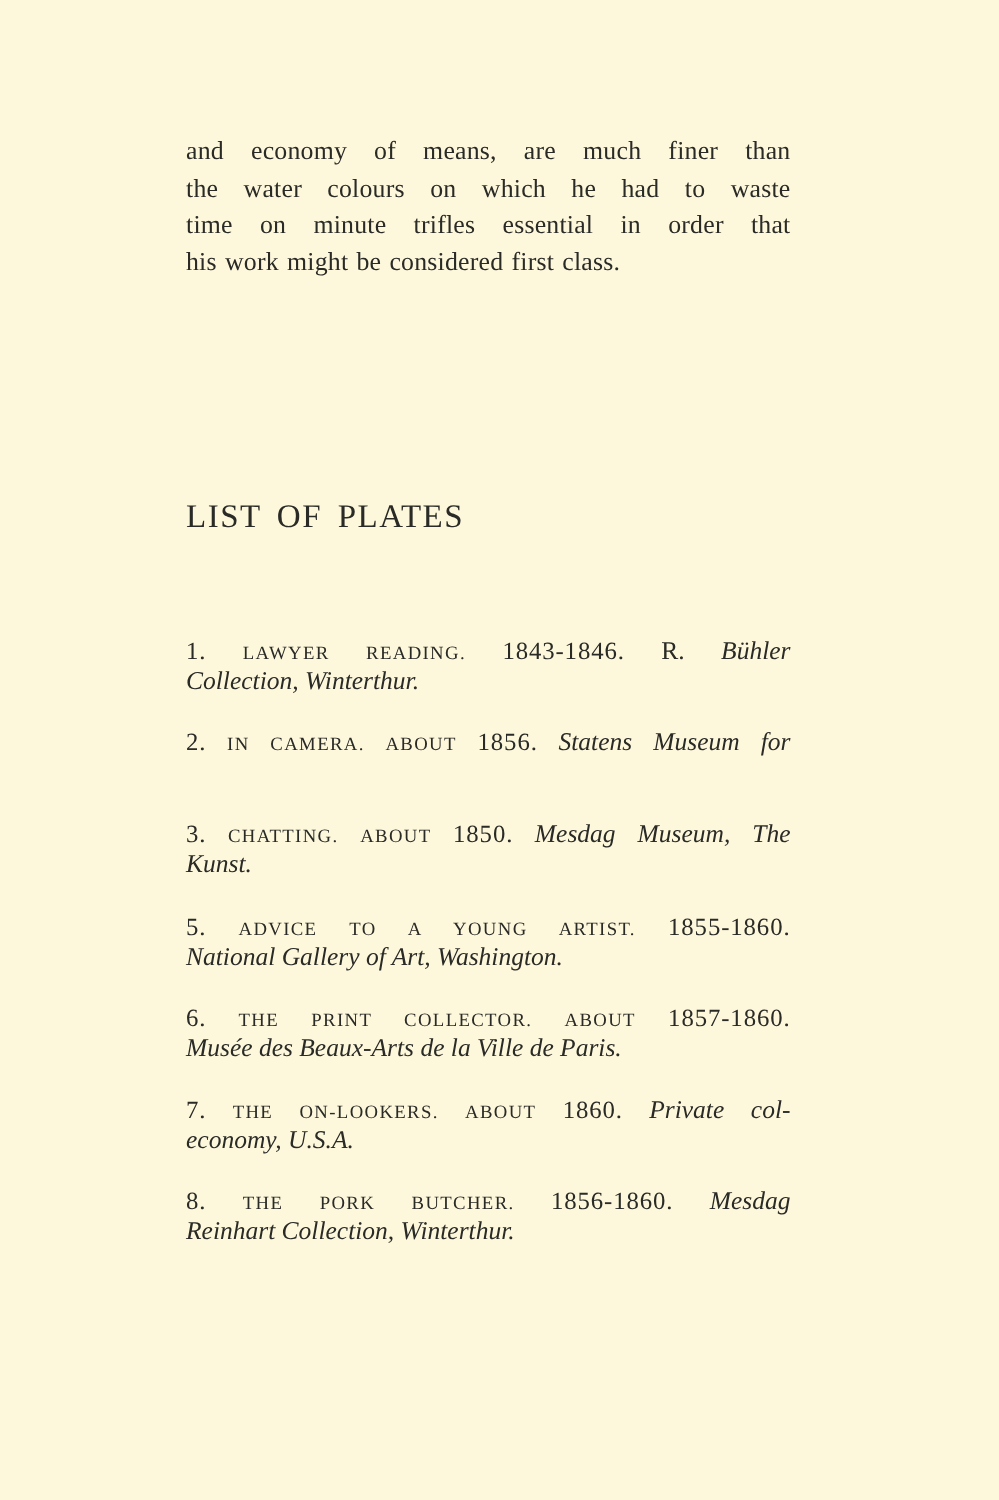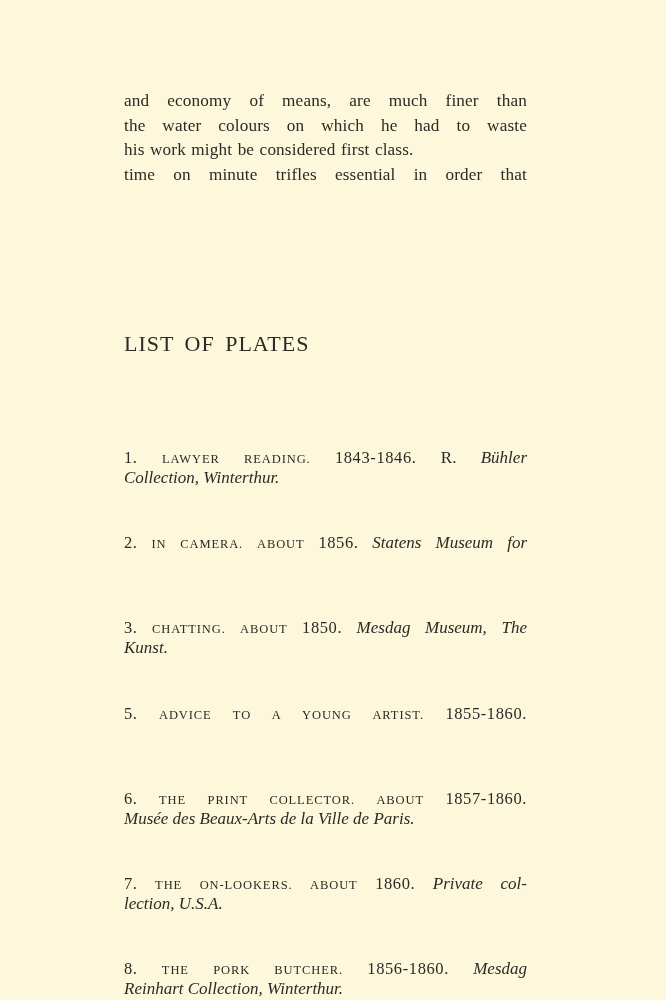--- a/index.html
+++ b/index.html
@@ -59,21 +59,20 @@
       left: 0;
       width: 403px;
       margin: 0;
       padding: 0;
       list-style: none;
     }
     .plate {
       height: 61.2px;
       font-size: 16px;
       line-height: 20px;
-      margin-top: 24px;
     }
     .plate .l {
       display: block;
       height: 20px;
       white-space: nowrap;
     }
     .plate .l.j {
       text-align: justify;
       text-align-last: justify;
       white-space: normal;
@@ -96,22 +95,22 @@
     }
   </style>
 </head>
 <body>
 
 <div class="page">
 
   <div class="para">
     <span class="line">and economy of means, are much finer than</span>
     <span class="line">the water colours on which he had to waste</span>
+    <span class="line">time on minute trifles essential in order that</span>
     <span class="line last">his work might be considered first class.</span>
-    <span class="line">time on minute trifles essential in order that</span>
   </div>
 
   <h2 class="heading">LIST OF PLATES</h2>
 
   <ul class="plates">
 
     <li class="plate">
       <span class="l j">
         <span class="num">1.</span>
         <span class="sc">LAWYER READING.</span>
@@ -143,41 +142,42 @@
       <span class="l it">Kunst.</span>
     </li>
 
 
     <li class="plate">
       <span class="l j">
         <span class="num">5.</span>
         <span class="sc">ADVICE TO A YOUNG ARTIST.</span>
         <span class="num">1855-1860.</span>
       </span>
+      <span class="l it">National Gallery of Art, Washington.</span>
     </li>
 
     <li class="plate">
       <span class="l j">
         <span class="num">6.</span>
         <span class="sc">THE PRINT COLLECTOR.</span>
         <span class="sc">ABOUT</span>
         <span class="num">1857-1860.</span>
       </span>
       <span class="l it">Musée des Beaux-Arts de la Ville de Paris.</span>
     </li>
 
     <li class="plate">
       <span class="l j">
         <span class="num">7.</span>
         <span class="sc">THE ON-LOOKERS.</span>
         <span class="sc">ABOUT</span>
         <span class="num">1860.</span>
         <span class="it">Private col-</span>
       </span>
-      <span class="l it">lection, U.S.A.</span>
+      <span class="l it">economy, U.S.A.</span>
     </li>
 
     <li class="plate">
       <span class="l j">
         <span class="num">8.</span>
         <span class="sc">THE PORK BUTCHER.</span>
         <span class="num">1856-1860.</span>
         <span class="it">Mesdag</span>
       </span>
       <span class="l it">Reinhart Collection, Winterthur.</span>

